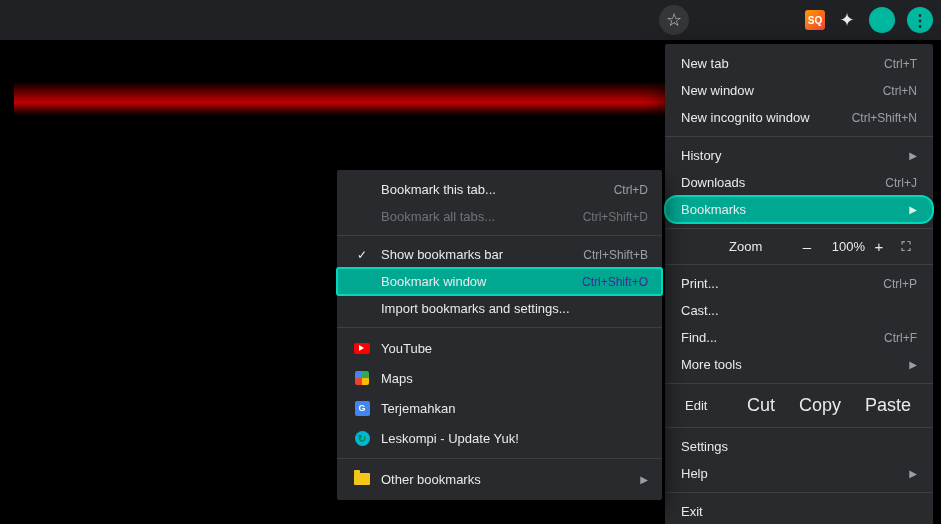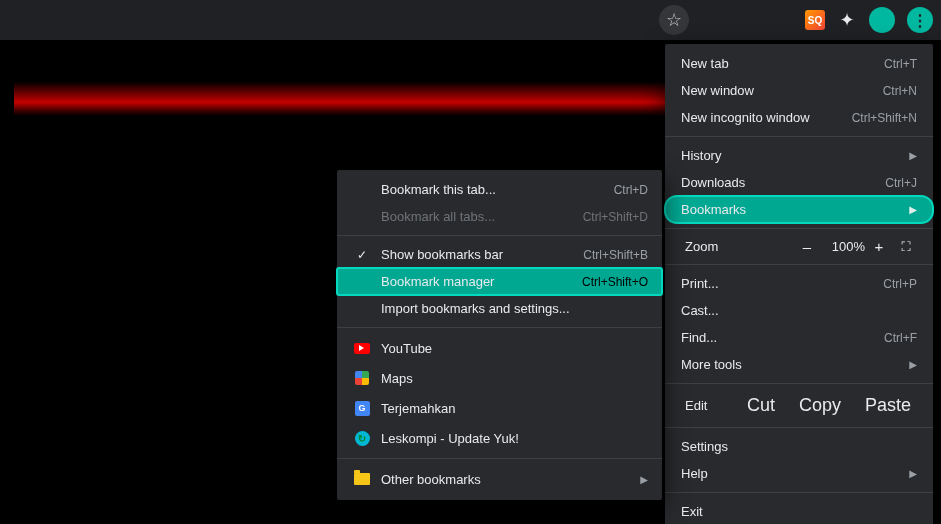--- a/index.html
+++ b/index.html
@@ -24,40 +24,40 @@
   .main-menu { top:44px; right:8px; width:268px; padding:6px 0; }
   .mi { display:flex; align-items:center; justify-content:space-between; padding:6px 16px 6px 16px; cursor:default; position:relative; }
   .mi .lbl { flex:1; }
   .mi .sc { color:#9aa0a6; font-size:12px; }
   .mi .arrow { color:#9aa0a6; font-size:10px; margin-left:8px; }
   .sep { height:1px; background:#3c4043; margin:5px 0; }
   .mi.highlight { background:#00a892; outline:2px solid #00d9bd; outline-offset:-1px; border-radius:12px; }
   .mi.highlight .sc, .mi.highlight .arrow { color:#dfeeea; }
 
   .zoomrow { display:flex; align-items:center; padding:4px 14px 4px 20px; gap:0; }
-  .zoomrow .zl { flex:1; }
+  .zoomrow .zl { flex:1;margin-left:44px; }
   .zbtn { width:28px; text-align:center; color:#e8eaed; cursor:default; font-size:15px; }
   .zval { width:44px; text-align:right; font-size:13px; }
   .full { width:26px; text-align:center; color:#e8eaed; font-size:13px; }
 
   .editrow { display:flex; align-items:center; padding:6px 10px 6px 20px;justify-content:space-between; }
   .editrow .el { flex:1; }
   .editrow .ebtn { padding:0 12px; color:#e8eaed; cursor:default; font-size:18px; text-align:center; }
 
   
   .sub-menu { top:170px; left:337px; width:325px; padding:6px 0; }
   .si { display:flex; align-items:center; padding:6px 14px 6px 16px; cursor:default; gap:10px; position:relative; }
   .si .chk { width:18px; text-align:center; color:#e8eaed; font-size:12px; }
   .si .ico { width:18px; height:18px; display:flex; align-items:center; justify-content:center; font-size:12px; }
   .si .lbl { flex:1; }
   .si .sc { color:#9aa0a6; font-size:12px; }
   .si .arrow { color:#9aa0a6; font-size:10px; }
   .si.disabled .lbl, .si.disabled .sc { color:#6f7377; }
   .si.highlight { background:#00a892; outline:2px solid #00d9bd; outline-offset:-1px; border-radius:2px; }
-  .si.highlight .sc { color:#000000; }
+  .si.highlight .sc { color:#4c1d95; }
 
   .folder { width:16px; height:12px; background:#f5c518; border-radius:1px; position:relative; }
   .folder:before { content:""; position:absolute; top:-3px; left:0; width:6px; height:3px; background:#f5c518; border-radius:1px 1px 0 0; }
   .yt { width:16px; height:11px; background:#ff0000; border-radius:2px; position:relative; }
   .yt:after { content:""; position:absolute; left:5px; top:2px; border-left:5px solid #fff; border-top:3.5px solid transparent; border-bottom:3.5px solid transparent; }
   .maps { width:14px; height:14px; background: conic-gradient(#34a853 0 25%, #fbbc05 0 50%, #ea4335 0 75%, #4285f4 0); border-radius:2px; }
   .news { width:15px; height:15px; background:#4285f4; border-radius:2px; position:relative; }
   .news:after { content:""; position:absolute; left:3px; top:3px; width:9px; height:9px; background:#fff; border-radius:1px;}
   .trans { width:15px; height:15px; background:#4285f4; border-radius:2px; display:flex; align-items:center; justify-content:center; color:#fff; font-size:9px; font-weight:bold; }
   .lk { width:15px; height:15px; background:#00b8d4; border-radius:50%; display:flex; align-items:center; justify-content:center; color:#083; font-size:10px; font-weight:bold;}
@@ -168,21 +168,21 @@
     <span class="sc">Ctrl+Shift+D</span>
   </div>
   <div class="sep"></div>
   <div class="si">
     <span class="chk">✓</span>
     <span class="lbl">Show bookmarks bar</span>
     <span class="sc">Ctrl+Shift+B</span>
   </div>
   <div class="si highlight">
     <span class="chk"></span>
-    <span class="lbl">Bookmark manager</span>
+    <span class="lbl">Bookmark window</span>
     <span class="sc">Ctrl+Shift+O</span>
   </div>
   <div class="si">
     <span class="chk"></span>
     <span class="lbl">Import bookmarks and settings...</span>
   </div>
   <div class="sep"></div>
 
   <div class="si">
     <span class="ico">

